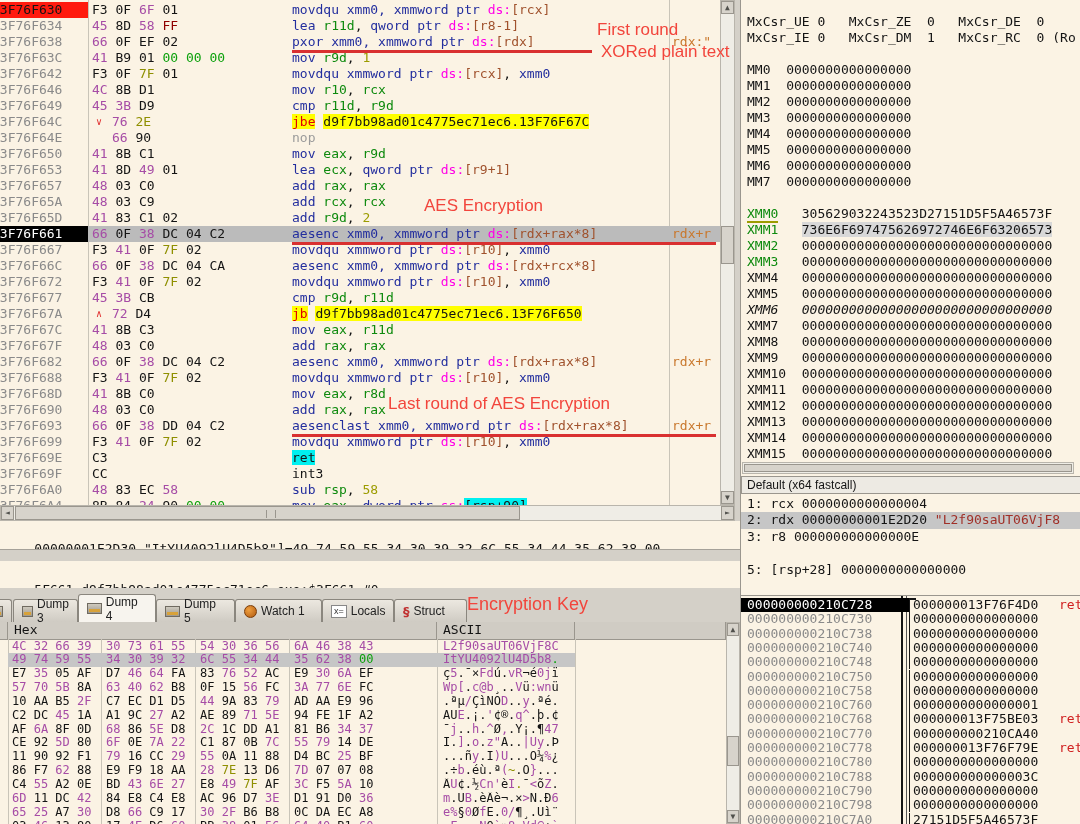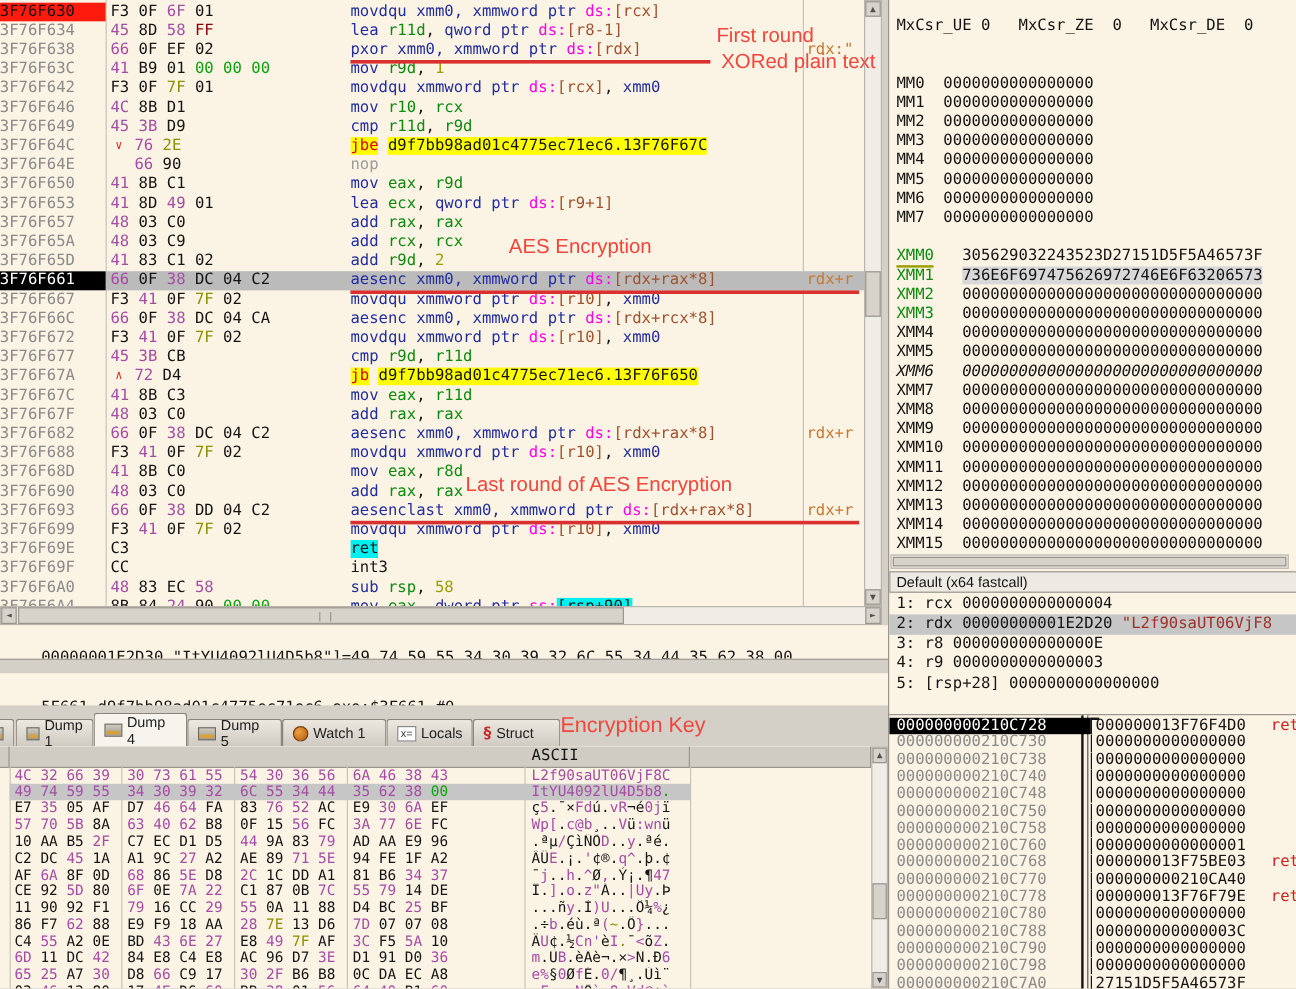--- a/index.html
+++ b/index.html
@@ -154,21 +154,21 @@
     <span>5F661 d9f7bb98ad01c4775ec71ec6.exe:$3F661 #0</span>
   </div>
 
   <div id="tabbar">
     <div class="tab" style="left:-16px;width:28px">
         <span class="icon-dump"></span>
       </div>
     <div id="tabs-host">
         <div class="tab" style="left: 13px; width: 65px;">
           <span class="icon-dump"></span>
-          <span>Dump 1</span>
+          <span>Dump 3</span>
         </div>
         <div class="tab active" style="left: 78px; width: 78px;">
           <span class="icon-dump"></span>
           <span>Dump 4</span>
         </div>
         <div class="tab" style="left: 156px; width: 79px;">
           <span class="icon-dump"></span>
           <span>Dump 5</span>
         </div>
         <div class="tab" style="left: 235px; width: 87px;">
@@ -183,20 +183,21 @@
           <span class="icon-struct">§</span>
           <span>Struct</span>
         </div>
       </div>
     <div class="ann" style="left:467px;top:6px;font-size:18px">Encryption Key</div>
   </div>
 
   <div id="dump" class="pane">
     <div id="dumphdr">
       <div class="hcell" style="left:0;width:8px"></div>
+      <div class="hcell" style="left:8px;width:429px;padding-left:6px">Hex</div>
       <div class="hcell" style="left:437px;width:138px;padding-left:6px">ASCII</div>
       <div class="hcell" style="left:575px;width:151px"></div>
     </div>
     <div class="dvline" style="left:8px"></div>
     <div class="dvline" style="left:101px"></div>
     <div class="dvline" style="left:195px"></div>
     <div class="dvline" style="left:289px"></div>
     <div class="dvline" style="left:437px"></div>
     <div class="dvline" style="left:575px"></div>
     <div id="dump-rows">
@@ -218,20 +219,21 @@
   </div>
 
   <div class="sb" style="left:726px;top:622px;width:14px;height:202px">
     <div class="arr" style="left:0;top:0;width:12px;height:13px">▲</div>
     <div class="thumb" style="left:0;top:113px;width:12px;height:30px"></div>
     <div class="arr" style="left:0;bottom:0;width:12px;height:13px">▼</div>
   </div>
 
   <div id="regs" class="pane">
     <div class="regline" style="top:14px">MxCsr_UE 0   MxCsr_ZE  0   MxCsr_DE  0</div>
+    <div class="regline" style="top:30px">MxCsr_IE 0   MxCsr_DM  1   MxCsr_RC  0 (Ro</div>
     <div id="mm-host">
         <div class="regline" style="top: 62px;"><span>MM0  </span><span>0000000000000000</span></div>
         <div class="regline" style="top: 78px;"><span>MM1  </span><span>0000000000000000</span></div>
         <div class="regline" style="top: 94px;"><span>MM2  </span><span>0000000000000000</span></div>
         <div class="regline" style="top: 110px;"><span>MM3  </span><span>0000000000000000</span></div>
         <div class="regline" style="top: 126px;"><span>MM4  </span><span>0000000000000000</span></div>
         <div class="regline" style="top: 142px;"><span>MM5  </span><span>0000000000000000</span></div>
         <div class="regline" style="top: 158px;"><span>MM6  </span><span>0000000000000000</span></div>
         <div class="regline" style="top: 174px;"><span>MM7  </span><span>0000000000000000</span></div>
       </div>
@@ -254,21 +256,20 @@
         <div class="regline" style="top: 446px;"><span>XMM15</span><span>  </span><span>00000000000000000000000000000000</span></div>
       </div>
     <div class="sb" style="left:1px;top:462px;width:332px;height:12px">
       <div class="thumb" style="left:1px;top:1px;width:328px;height:8px"></div>
     </div>
     <div id="ccbar">Default (x64 fastcall)</div>
     <div id="args-host" style="position:absolute;left:0;top:496px;width:340px;height:84px">
         <div class="argrow" style="top: 0px;"><span>1: rcx 0000000000000004</span></div>
         <div class="argrow hl" style="top: 16.4px;"><span>2: rdx 00000000001E2D20 </span><span class="argstr">"L2f90saUT06VjF8</span></div>
         <div class="argrow" style="top: 32.8px;"><span>3: r8 000000000000000E</span></div>
-        <div class="argrow" style="top: 49.2px;"><span>4: r9 0000000000000003</span></div>
         <div class="argrow" style="top: 65.6px;"><span>5: [rsp+28] 0000000000000000</span></div>
       </div>
   </div>
 
   <div id="stack" class="pane">
     <div id="stackdiv"></div>
     <div id="stack-rows">
         <div class="srow sel" style="top: 2px; text-decoration: underline;"><div class="saddr">000000000210C728</div><div class="sval">000000013F76F4D0</div><div class="sret">ret</div></div>
         <div class="srow" style="top: 16.3px;"><div class="saddr">000000000210C730</div><div class="sval">0000000000000000</div></div>
         <div class="srow" style="top: 30.6px;"><div class="saddr">000000000210C738</div><div class="sval">0000000000000000</div></div>

